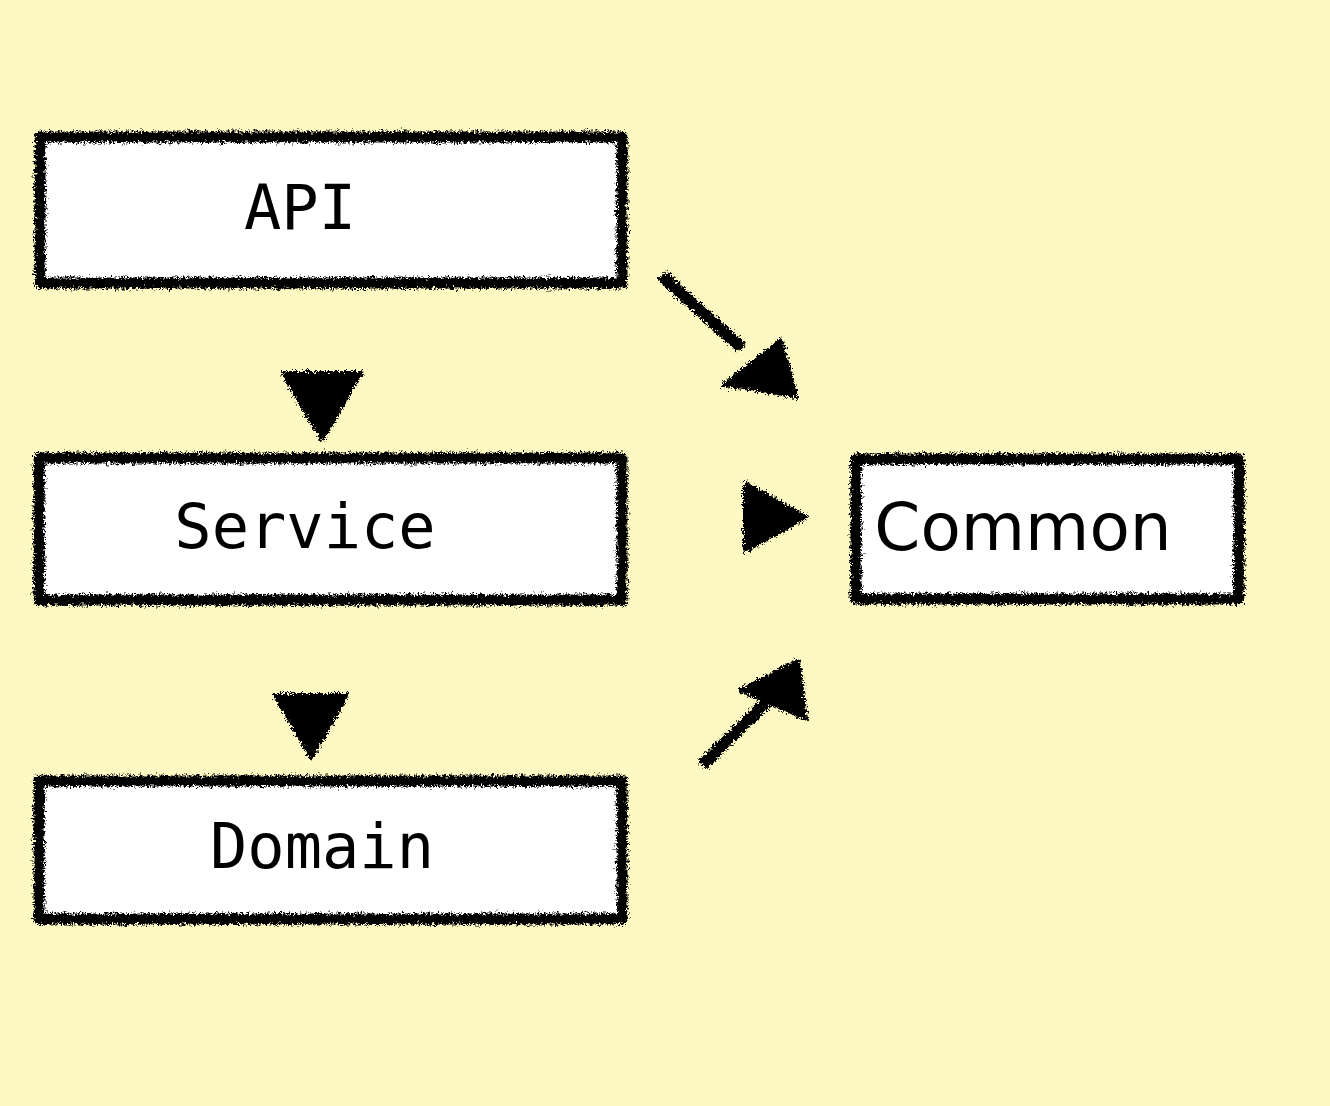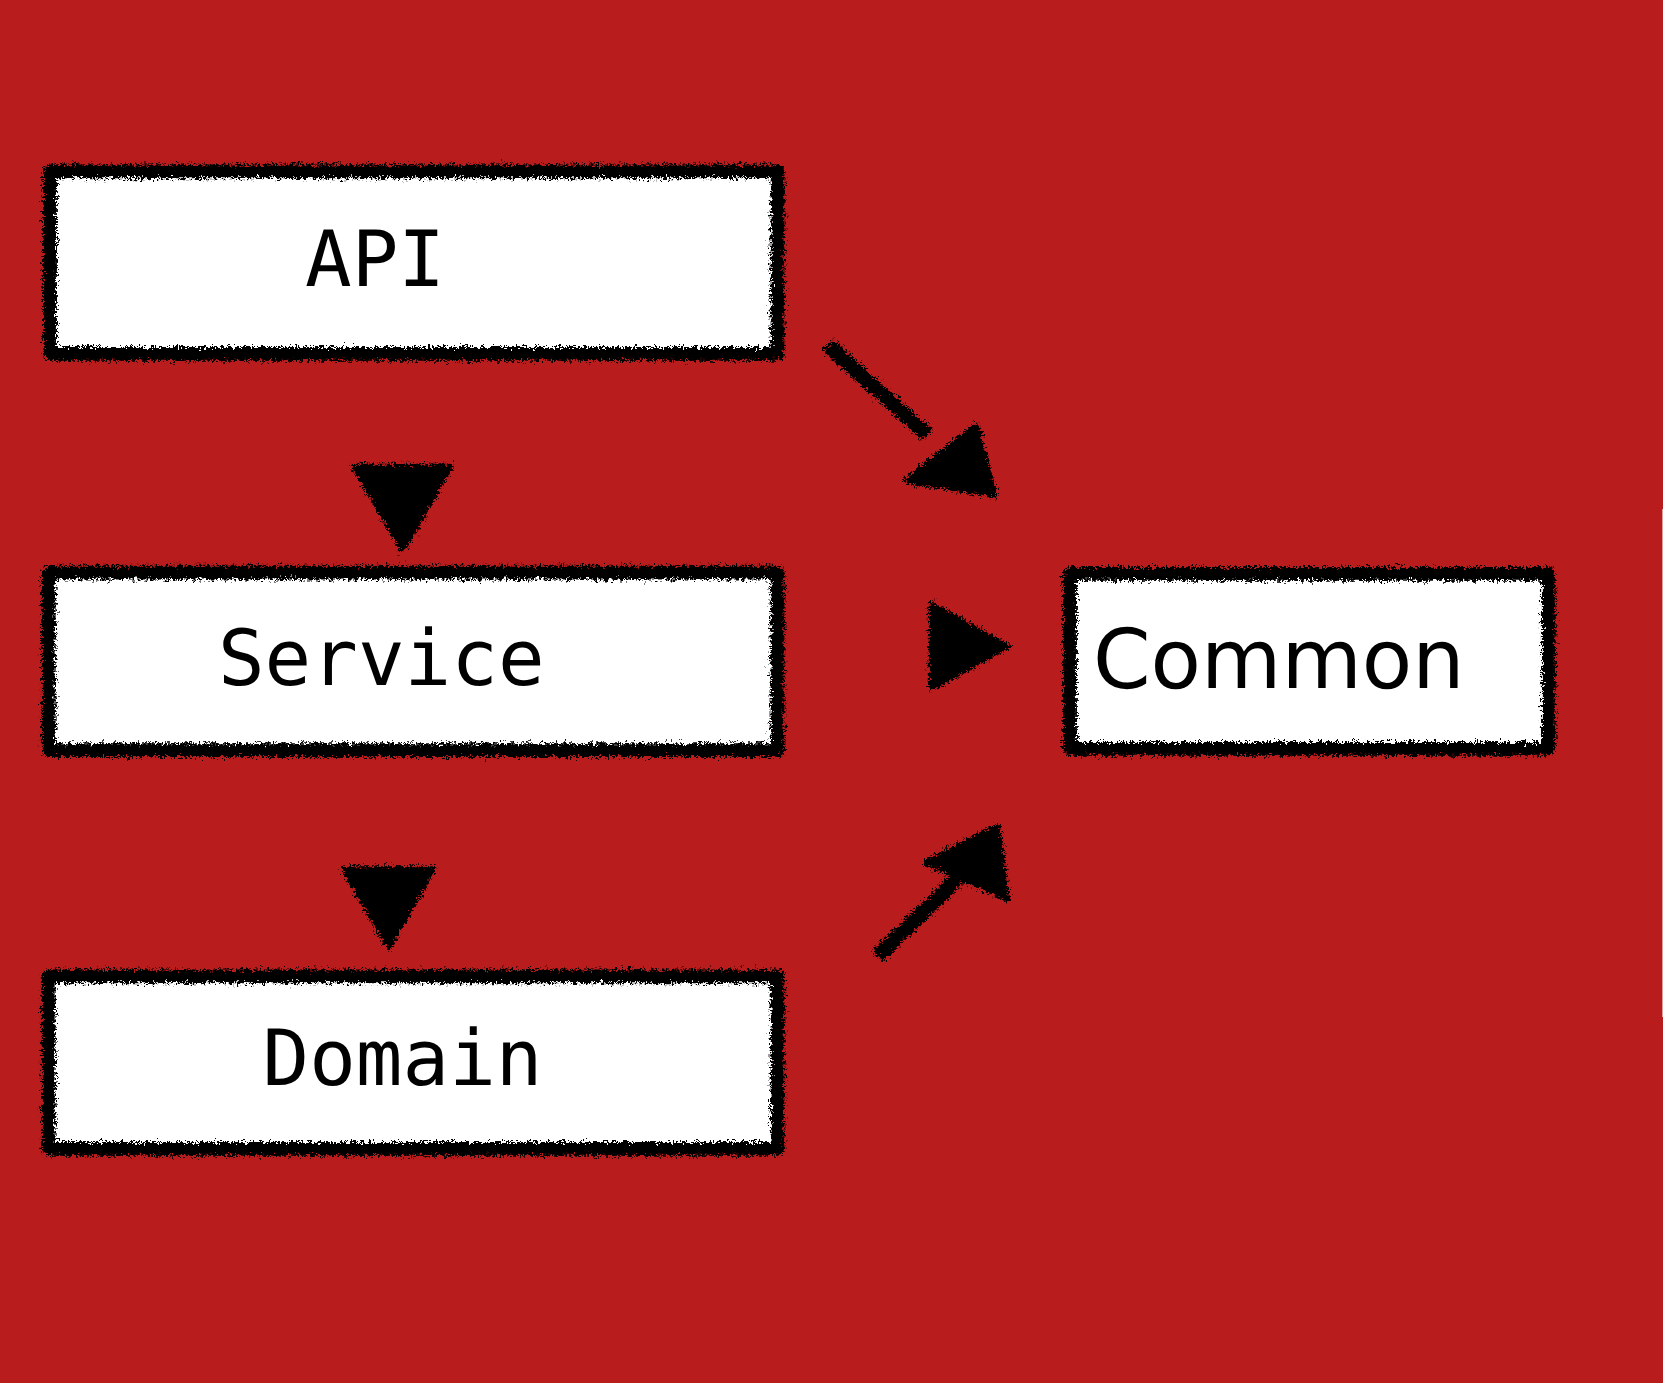--- a/index.html
+++ b/index.html
@@ -4,21 +4,21 @@
 <style>
   html, body {
     margin: 0;
     padding: 0;
     background: #ffffff;
   }
   #canvas {
     position: relative;
     width: 1330px;
     height: 1106px;
-    background: #b91c1c;
+    background: #fef9c3;
     overflow: hidden;
   }
   #diagram-svg {
     position: absolute;
     left: 0;
     top: 0;
     width: 1330px;
     height: 1106px;
     display: block;
   }

